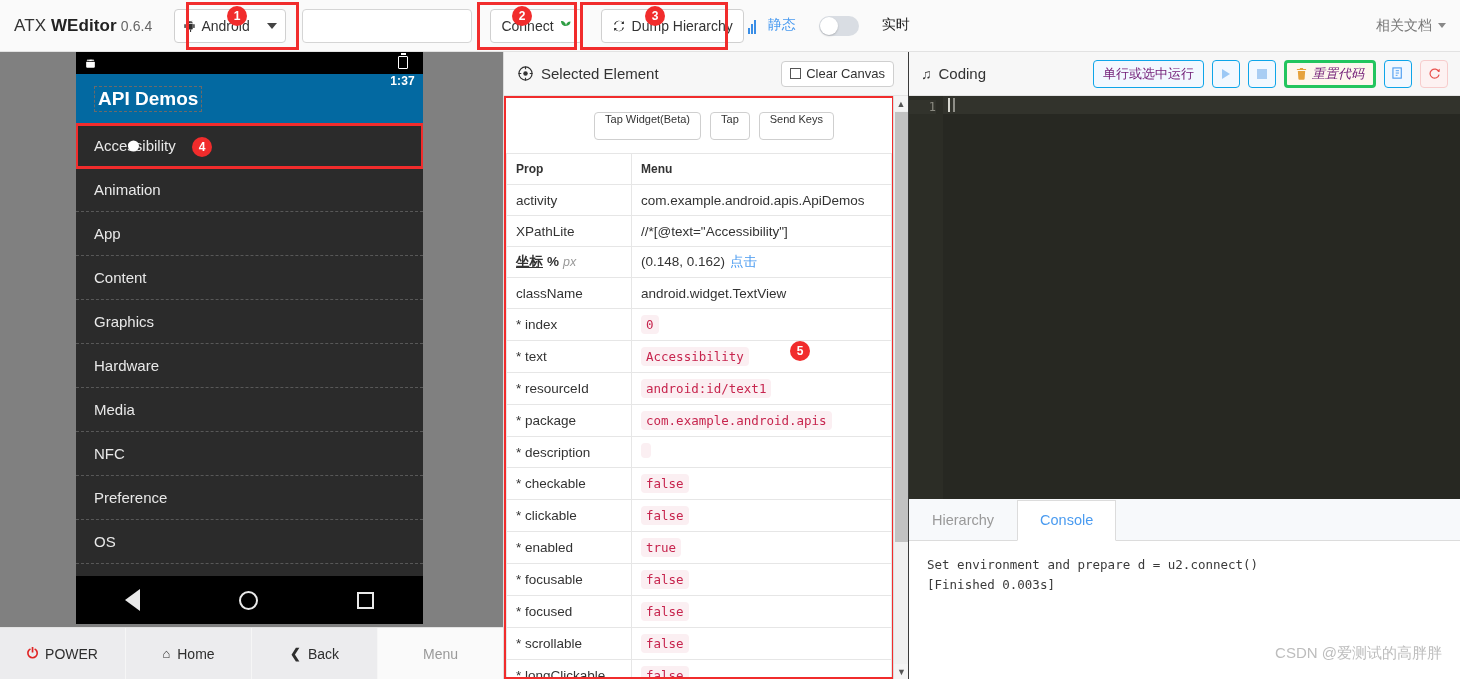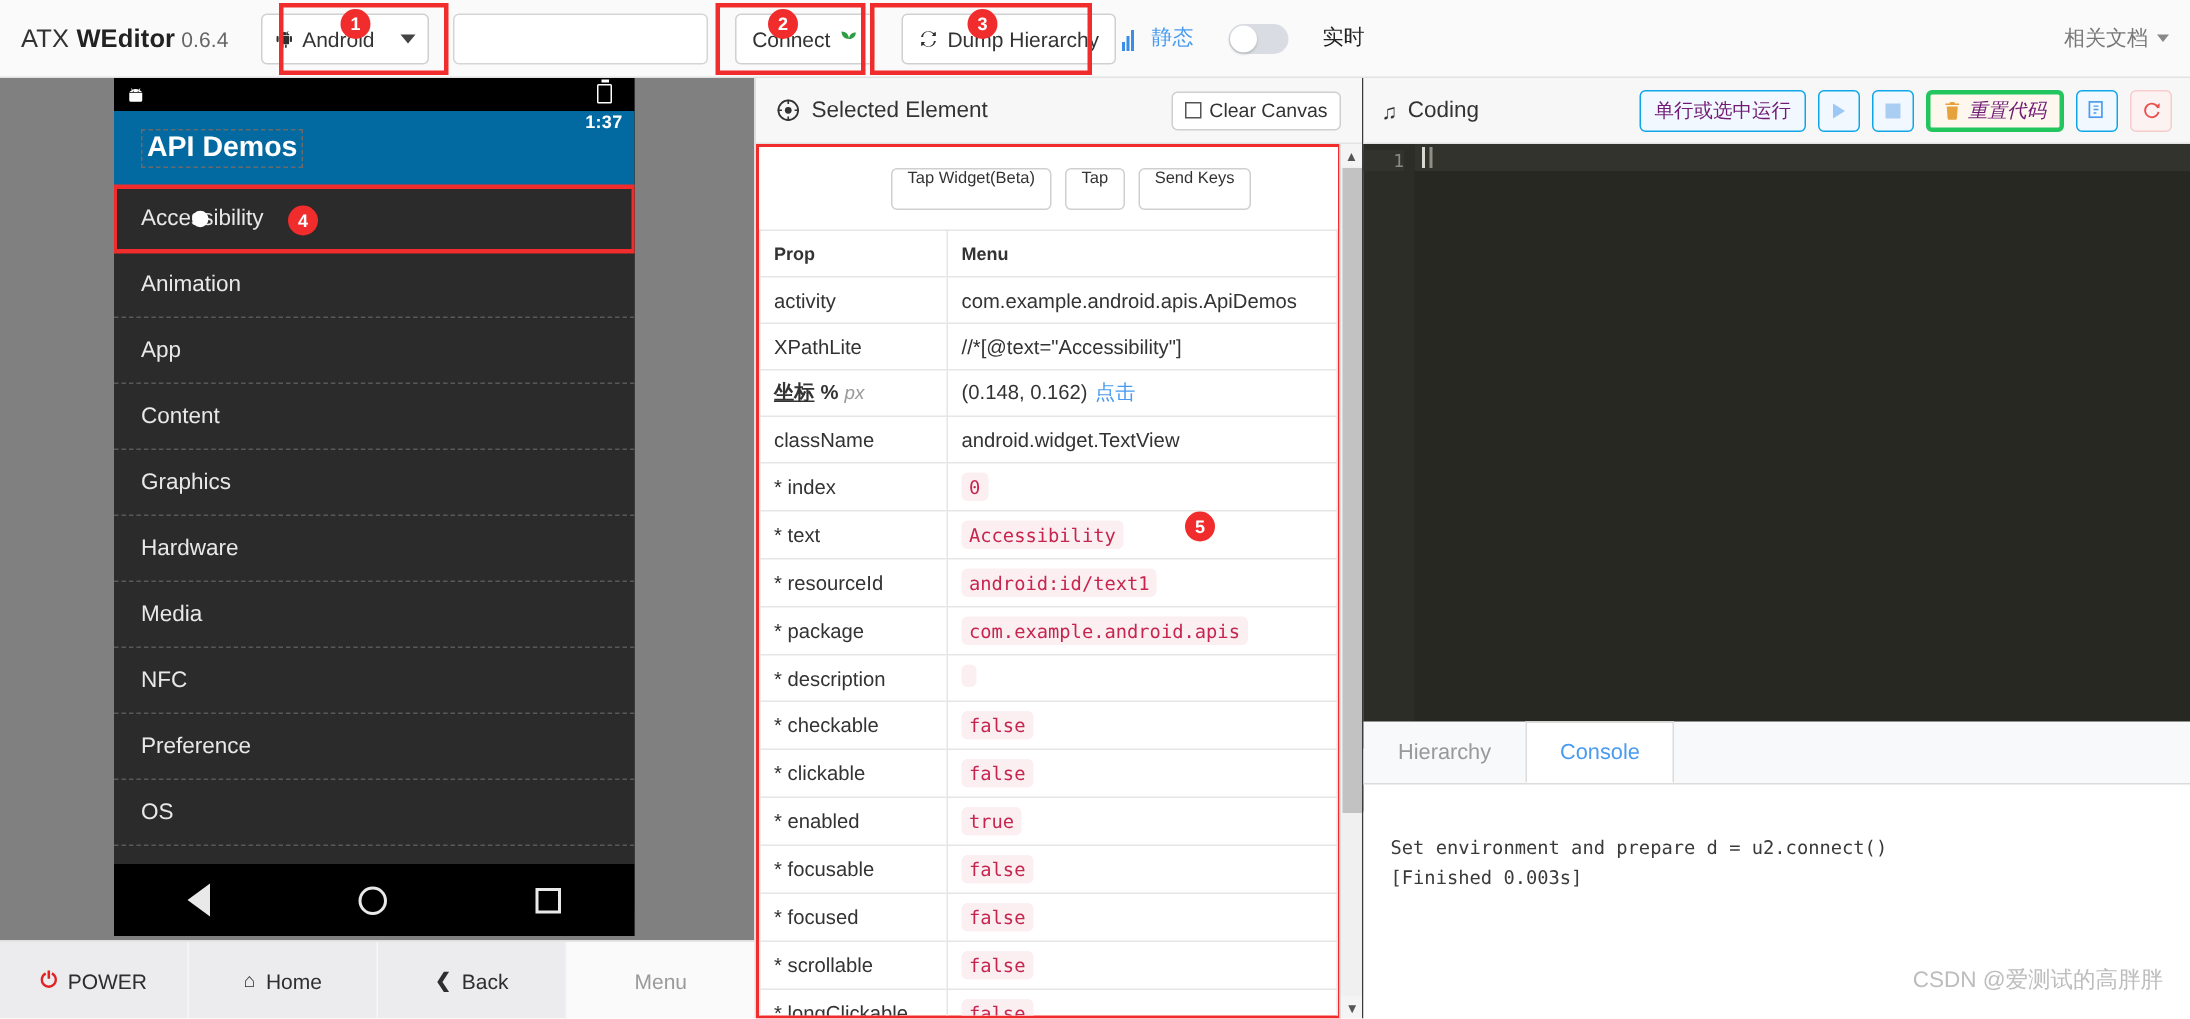--- a/index.html
+++ b/index.html
@@ -219,22 +219,22 @@
   .ed-line1 {
     position:absolute; left:0; top:0; width:100%; height:18px; background:#32332c;
   }
   .gutter .gl1 { background:#32332c; display:block; }
   .cursor {
     position:absolute; left:5px; top:2px; width:1.5px; height:14px; background:#d8d8d0;
   }
   .cursor2 { position:absolute; left:10px; top:2px; width:1.5px; height:14px; background:#8f8f88; }
 
   .tabs {
-    position:absolute; left:0; top:429px; width:552px; height:42px;
-    background:#f7f9fb; border-bottom:1px solid #dcdcdc; display:flex; align-items:flex-start;
+    position:absolute; left:0; top:447px; width:552px; height:42px;
+    background:#f7f9fb; border-bottom:1px solid #dcdcdc; display:flex; align-items:center;
   }
   .tab {
     height:41px; padding:0 22px; display:flex; align-items:center; font-size:14.5px;
     color:#999; cursor:pointer; border:1px solid transparent; border-bottom:none;
   }
   .tab.active {
     color:#4a9bf0; background:#fff; border-color:#dcdcdc; border-bottom:1px solid #fff;
     margin-bottom:-1px;
   }
   .console-out {

